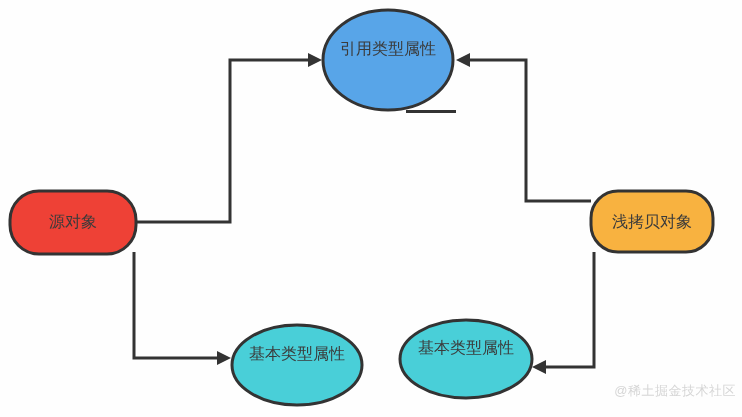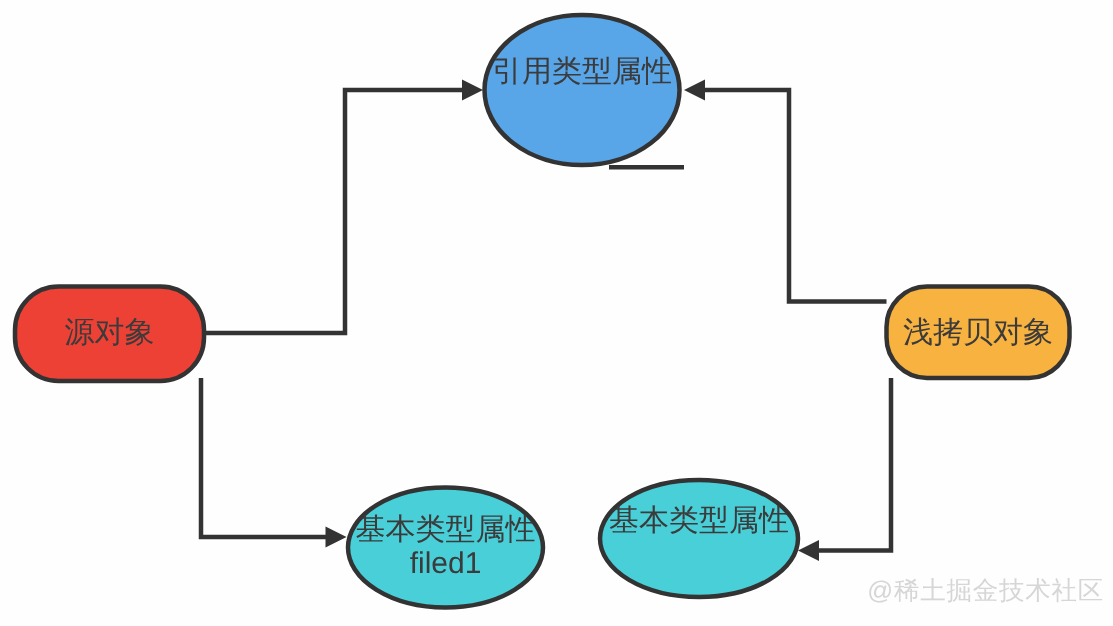--- a/index.html
+++ b/index.html
@@ -27,32 +27,32 @@
     stroke-width:3;
     stroke-linejoin:miter;
   }
   .arrowhead{fill:var(--stroke);stroke:none;}
   .shape{stroke:var(--stroke);stroke-width:3;}
   .tail-line{stroke:var(--stroke);stroke-width:3;}
   .label{
     position:absolute;
     text-align:center;
     color:var(--text);
-    font-size:20px;
+    font-size:16px;
     line-height:23px;
     white-space:nowrap;
     pointer-events:none;
   }
   .label span{display:block;}
   .label.single{line-height:24px;}
   .watermark{
     position:absolute;
     right:6px;
     top:382px;
-    font-size:17px;
+    font-size:13px;
     letter-spacing:0.5px;
     color:var(--watermark);
   }
 </style>
 </head>
 <body>
 
 <div class="canvas">
 
   <svg width="742" height="417" viewBox="0 0 742 417">
@@ -88,21 +88,20 @@
   <div class="label single" style="left:10px;top:210px;width:126px;">
     <span>源对象</span>
   </div>
 
   <div class="label single" style="left:591px;top:210px;width:122px;">
     <span>浅拷贝对象</span>
   </div>
 
   <div class="label" style="left:217px;top:342px;width:160px;">
     <span>基本类型属性</span>
-    <span>filed1</span>
   </div>
 
   <div class="label" style="left:386px;top:336px;width:160px;">
     <span>基本类型属性</span>
   </div>
 
   <div class="watermark">@稀土掘金技术社区</div>
 
 </div>
 

